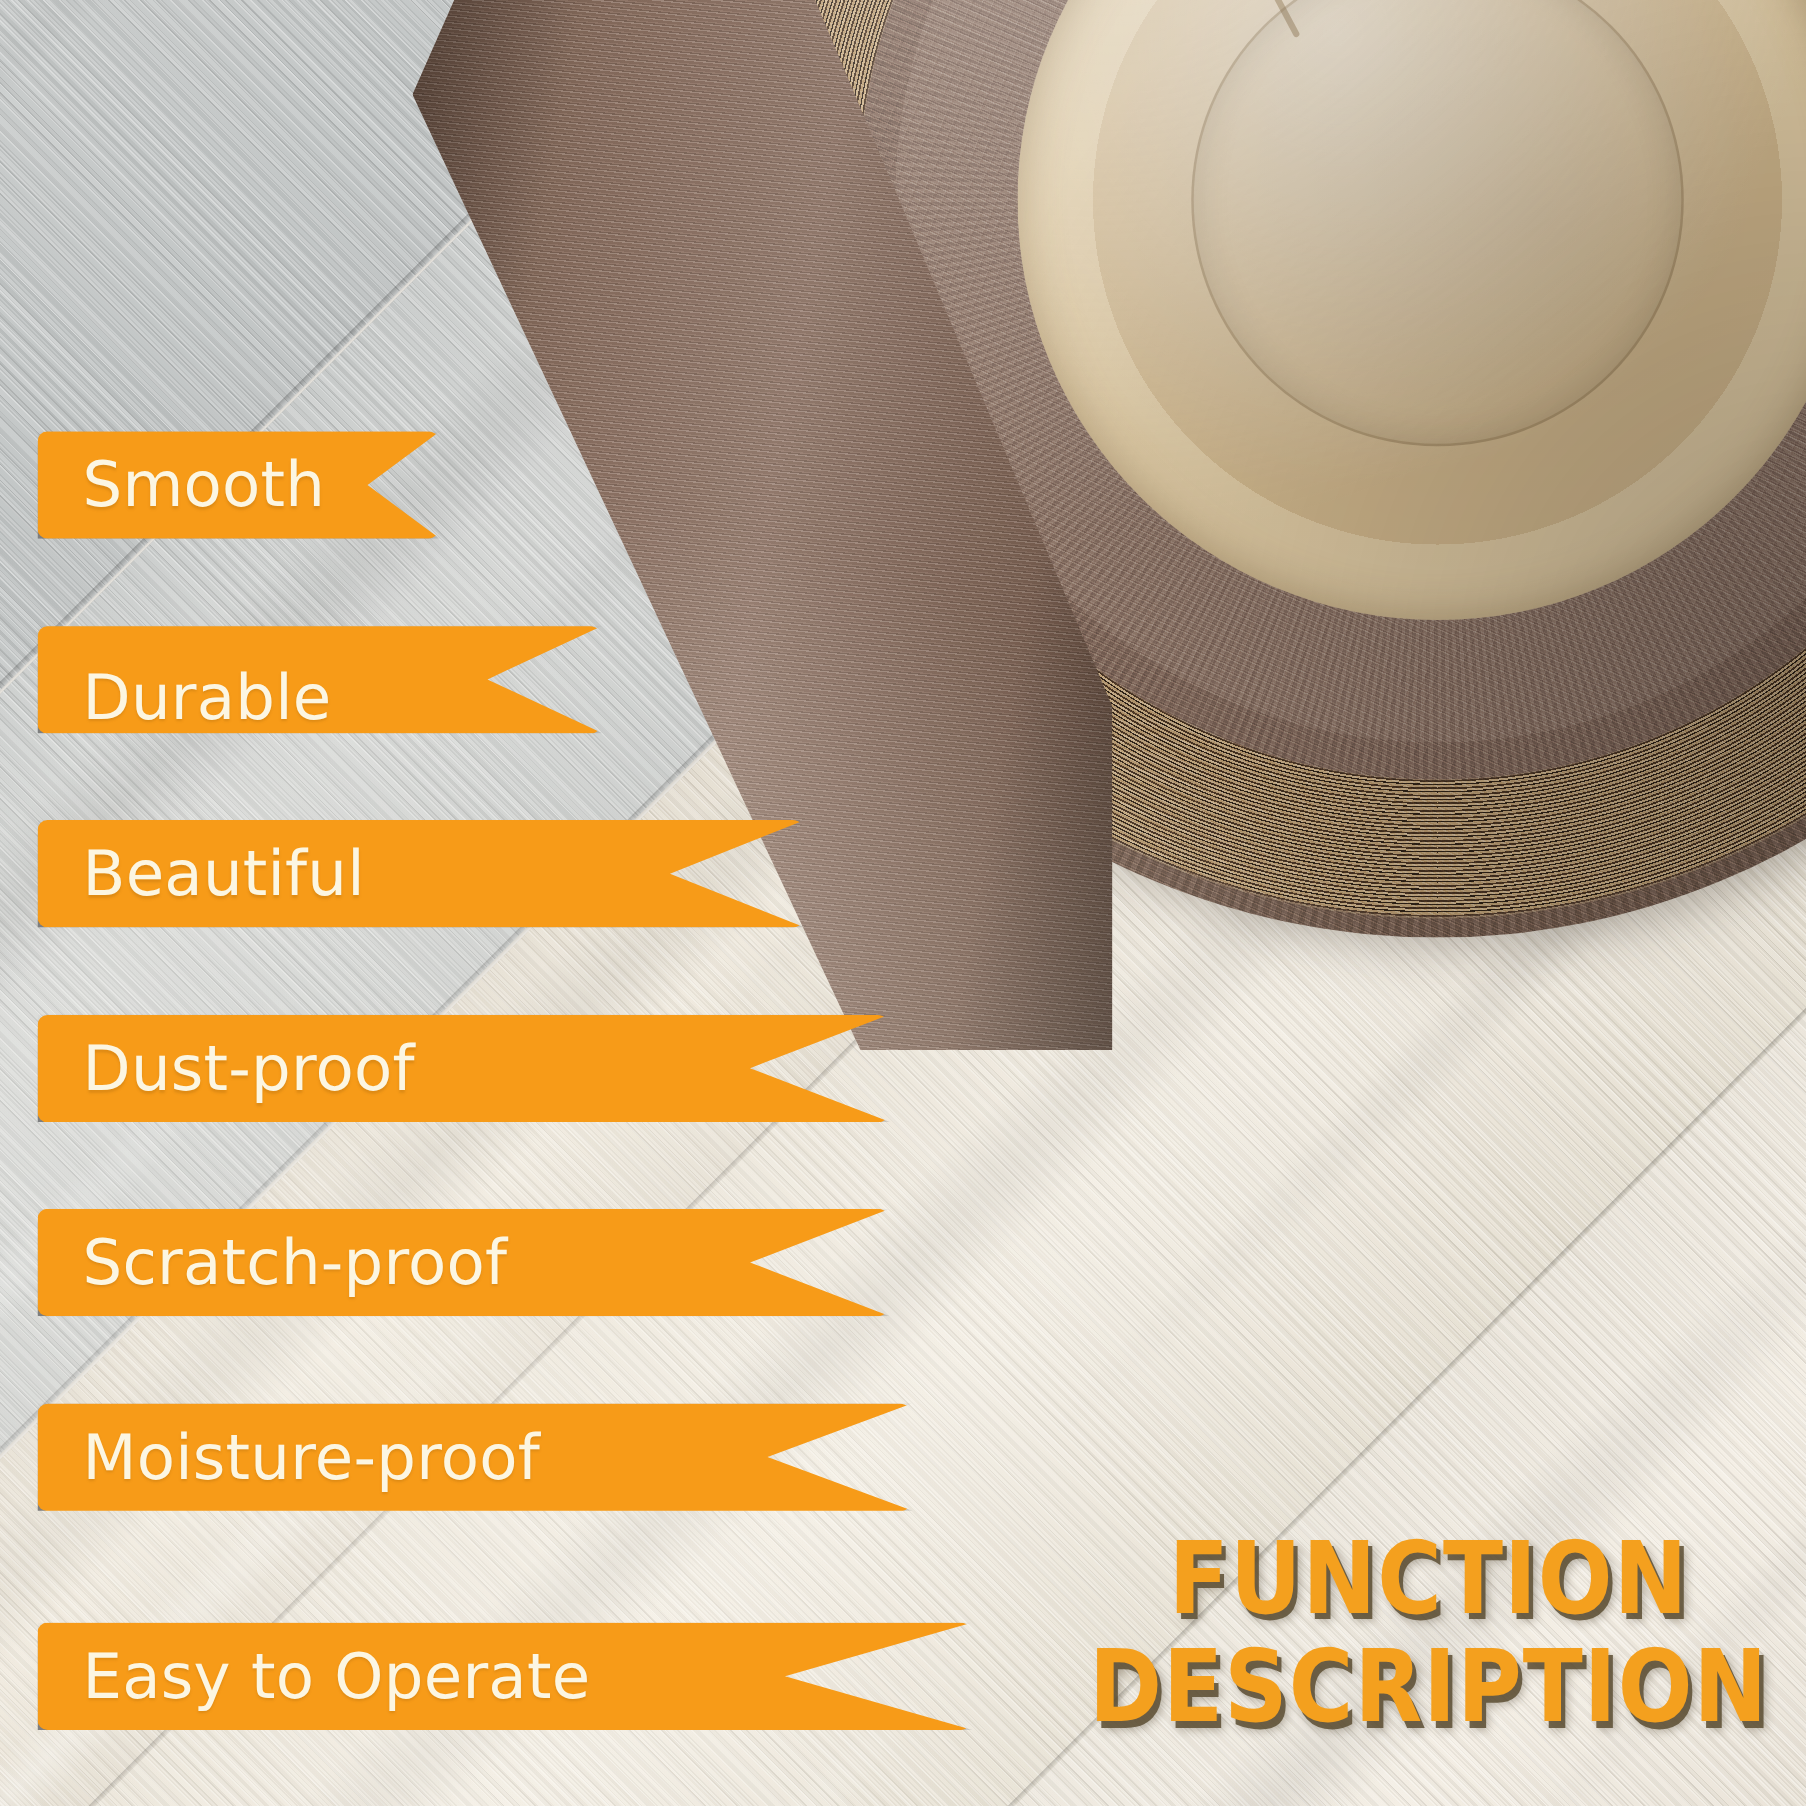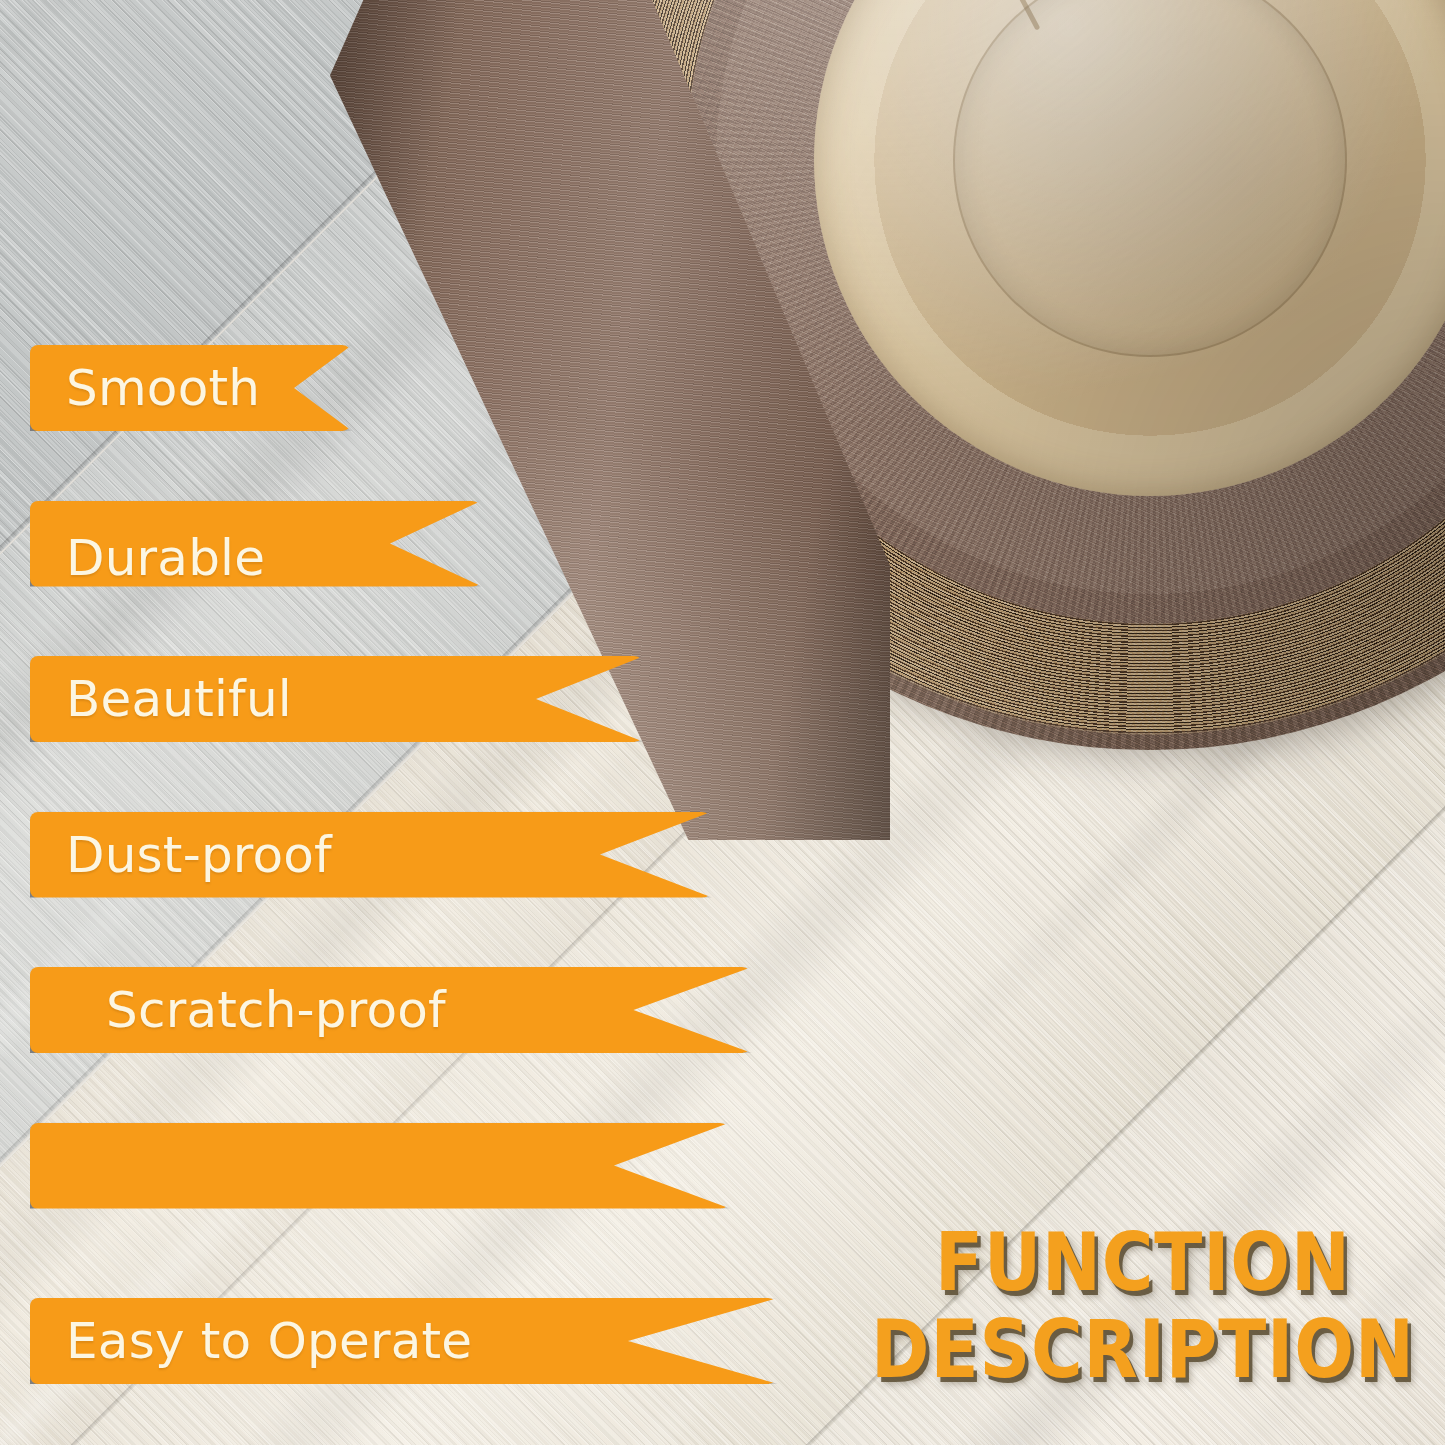--- a/index.html
+++ b/index.html
@@ -283,26 +283,27 @@
         <div class="label" style="color: rgb(252, 246, 226); margin-top: 28px;">Durable</div>
       </div>
       <div class="banner" style="left: 30px; top: 656px; width: 614px; height: 86px; clip-path: polygon(0% 0%, 100% 0%, 82.41% 50%, 100% 100%, 0% 100%);">
         <div class="fill" style="background: rgb(247, 155, 24);"></div>
         <div class="label" style="color: rgb(252, 246, 226);">Beautiful</div>
       </div>
       <div class="banner" style="left: 30px; top: 811.5px; width: 682px; height: 86px; clip-path: polygon(0% 0%, 100% 0%, 83.578% 50%, 100% 100%, 0% 100%);">
         <div class="fill" style="background: rgb(247, 155, 24);"></div>
         <div class="label" style="color: rgb(252, 246, 226);">Dust-proof</div>
       </div>
-      <div class="banner" style="left: 30px; top: 967px; width: 682px; height: 86px; clip-path: polygon(0% 0%, 100% 0%, 83.578% 50%, 100% 100%, 0% 100%); padding-left: 40px;">
+      <div class="banner" style="left: 30px; top: 967px; width: 682px; height: 86px; clip-path: polygon(0% 0%, 100% 0%, 83.578% 50%, 100% 100%, 0% 100%);">
         <div class="fill" style="background: rgb(247, 155, 24);"></div>
         <div class="label" style="color: rgb(252, 246, 226);">Scratch-proof</div>
       </div>
       <div class="banner" style="left: 30px; top: 1122.5px; width: 700px; height: 86px; clip-path: polygon(0% 0%, 100% 0%, 83.429% 50%, 100% 100%, 0% 100%);">
         <div class="fill" style="background: rgb(247, 155, 24);"></div>
+        <div class="label" style="color: rgb(252, 246, 226);">Moisture-proof</div>
       </div>
       <div class="banner" style="left: 30px; top: 1278px; width: 748px; height: 86px; clip-path: polygon(0% 0%, 100% 0%, 79.947% 50%, 100% 100%, 0% 100%); margin-top: 20px;">
         <div class="fill" style="background: rgb(247, 155, 24);"></div>
         <div class="label" style="color: rgb(252, 246, 226);">Easy to Operate</div>
       </div>
     </div>
 
   <div id="fd" style="color: rgb(244, 160, 30);">
     <span class="l1">FUNCTION</span>
     <span class="l2">DESCRIPTION</span>

